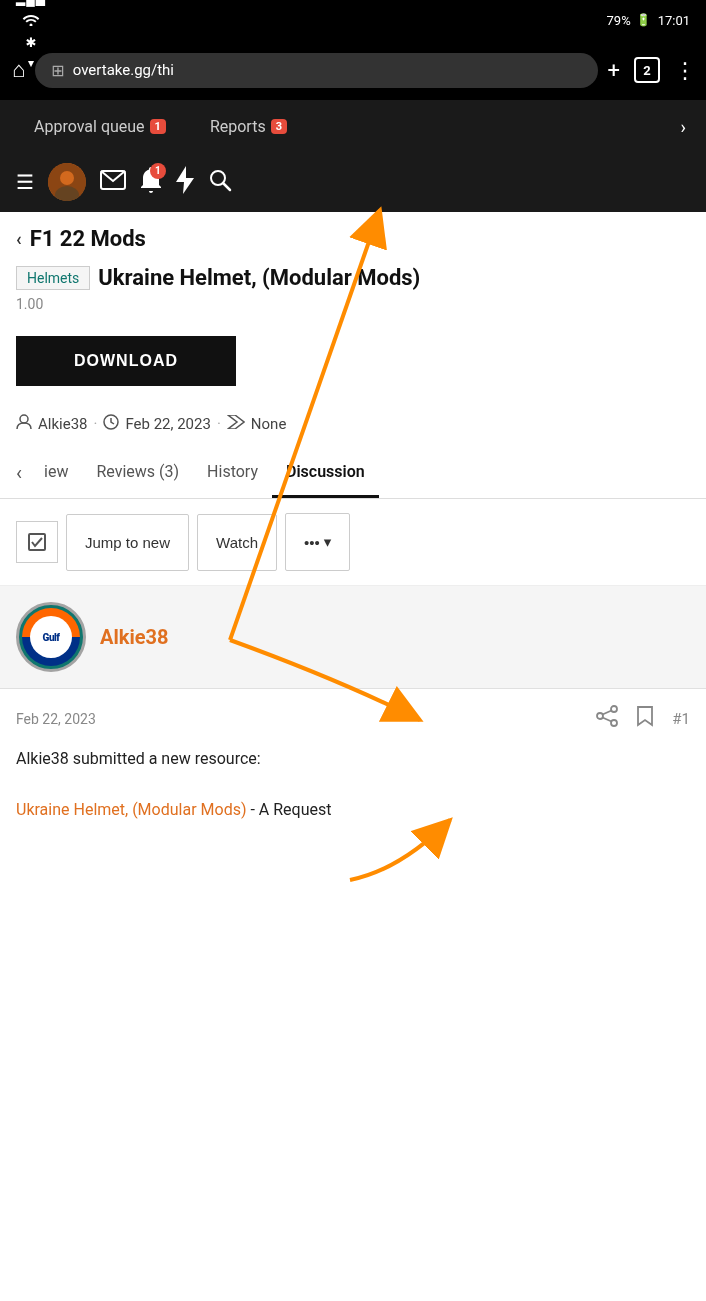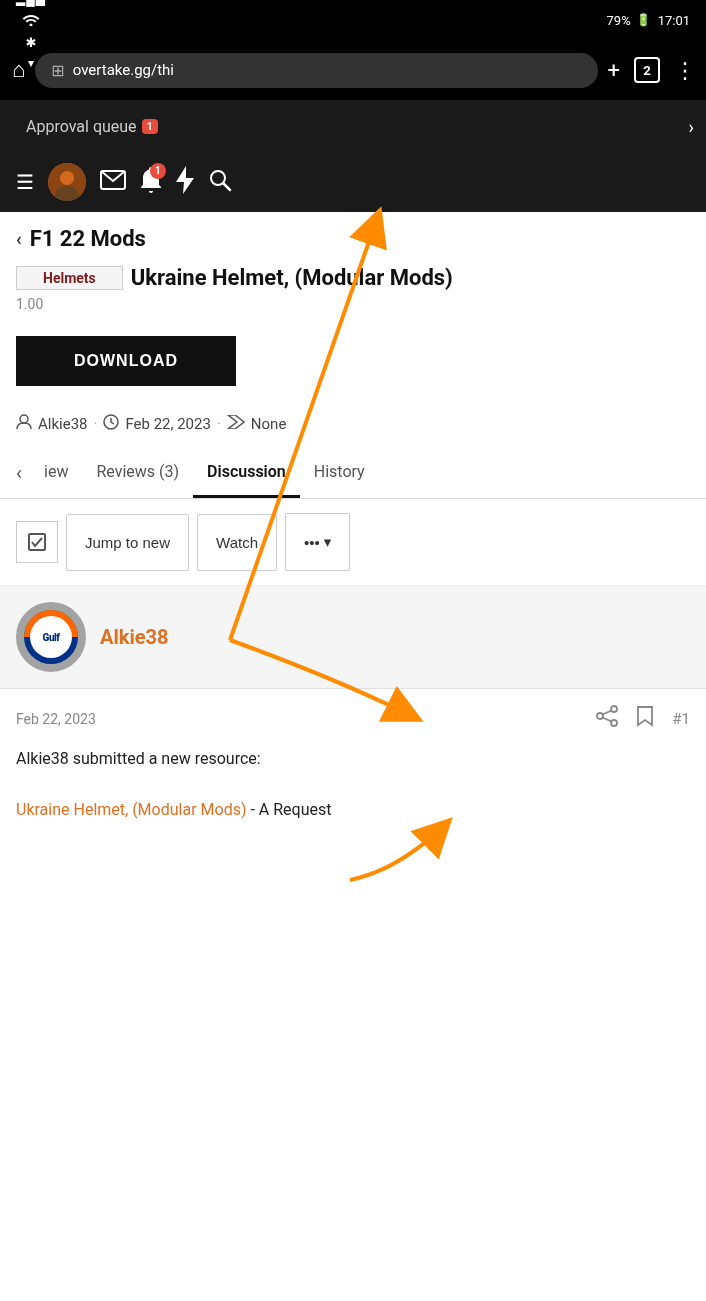--- a/index.html
+++ b/index.html
@@ -49,21 +49,21 @@
       width: 26px; height: 26px;
       display: flex; align-items: center; justify-content: center;
       font-size: 13px; font-weight: bold;
     }
 
     
     .mod-bar {
       background: #1a1a1a;
       display: flex;
       align-items: center;
-      padding: 0 12px;
+      padding: 0 20px;
       height: 52px;
       gap: 16px;
       overflow: hidden;
     }
     .mod-item {
       color: #ccc;
       font-size: 16px;
       padding: 0 14px;
       height: 52px;
       display: flex;
@@ -125,24 +125,24 @@
     }
     .breadcrumb-arrow { color: #333; font-size: 18px; font-weight: bold; }
     .breadcrumb-title { font-size: 22px; font-weight: 700; color: #111; }
 
     
     .resource-header { padding: 8px 16px 0; }
     .resource-tags { display: flex; align-items: center; flex-wrap: wrap; gap: 8px; margin-bottom: 6px; }
     .tag-badge {
       background: #f5f5f5;
       border: 1px solid #ccc;
-      padding: 3px 26px;
+      padding: 3px 10px;
       font-size: 14px;
-      color: #7f1d1d;
-      font-weight: 700;
+      color: #0f766e;
+      font-weight: 400;
     }
     .resource-title { font-size: 22px; font-weight: 700; color: #111; display: inline; }
     .resource-version { font-size: 14px; color: #888; margin-top: 4px; }
 
     
     .download-btn {
       background: #111;
       color: #fff;
       border: none;
       padding: 16px 30px;
@@ -226,21 +226,21 @@
       background: #f5f5f5;
       display: flex;
       align-items: center;
       padding: 16px;
       gap: 14px;
       border-bottom: 1px solid #e0e0e0;
     }
     .gulf-avatar {
       width: 70px; height: 70px; border-radius: 50%;
       background: #0f766e;
-      border: 8px solid #a3a3a3;
+      border: 3px solid #a3a3a3;
       display: flex; align-items: center; justify-content: center;
       overflow: hidden;
       flex-shrink: 0;
       text-align: center;
     }
     .gulf-logo {
       width: 58px; height: 58px;
       border-radius: 50%;
       background: linear-gradient(180deg, #ff6600 50%, #003087 50%);
       display: flex; align-items: center; justify-content: center;
@@ -302,20 +302,24 @@
     <span style="font-size:22px;">+</span>
     <div class="tab-count">2</div>
     <span style="font-size:22px; letter-spacing:-2px;">⋮</span>
   </div>
 </div>
 
 <div class="mod-bar">
   <div class="mod-item">
     <span>Approval queue</span>
     <span class="mod-badge">1</span>
+  </div>
+  <div class="mod-item">
+    <span>Reports</span>
+    <span class="mod-badge">3</span>
   </div>
   <span class="mod-arrow">›</span>
 </div>
 
 <div class="site-header">
   <span class="hamburger">☰</span>
   <div class="avatar-circle">
     <svg width="38" height="38" viewBox="0 0 38 38">
       <circle cx="19" cy="19" r="19" fill="#8B4513"></circle>
       <circle cx="19" cy="15" r="7" fill="#D2691E"></circle>
@@ -386,22 +390,22 @@
           <path d="M1 0h7l9 7-9 7H1l9-7z" fill="none" stroke="#555" stroke-width="1.5"></path>
         </svg>
     </span>
     <span>None</span>
   </div>
 
   <div class="tabs-bar">
     <span class="tab-arrow">‹</span>
     <div class="tab-item">iew</div>
     <div class="tab-item">Reviews (3)</div>
+    <div class="tab-item">History</div>
     <div class="tab-item active">Discussion</div>
-    <div class="tab-item">History</div>
   </div>
 
   <div class="action-row">
     <div class="checkbox-btn">
       <svg width="20" height="20" viewBox="0 0 20 20">
           <rect x="2" y="2" width="16" height="16" rx="1" fill="none" stroke="#555" stroke-width="2"></rect>
           <polyline points="5,10 8,14 15,6" fill="none" stroke="#555" stroke-width="2"></polyline>
         </svg>
     </div>
     <button class="action-btn">

